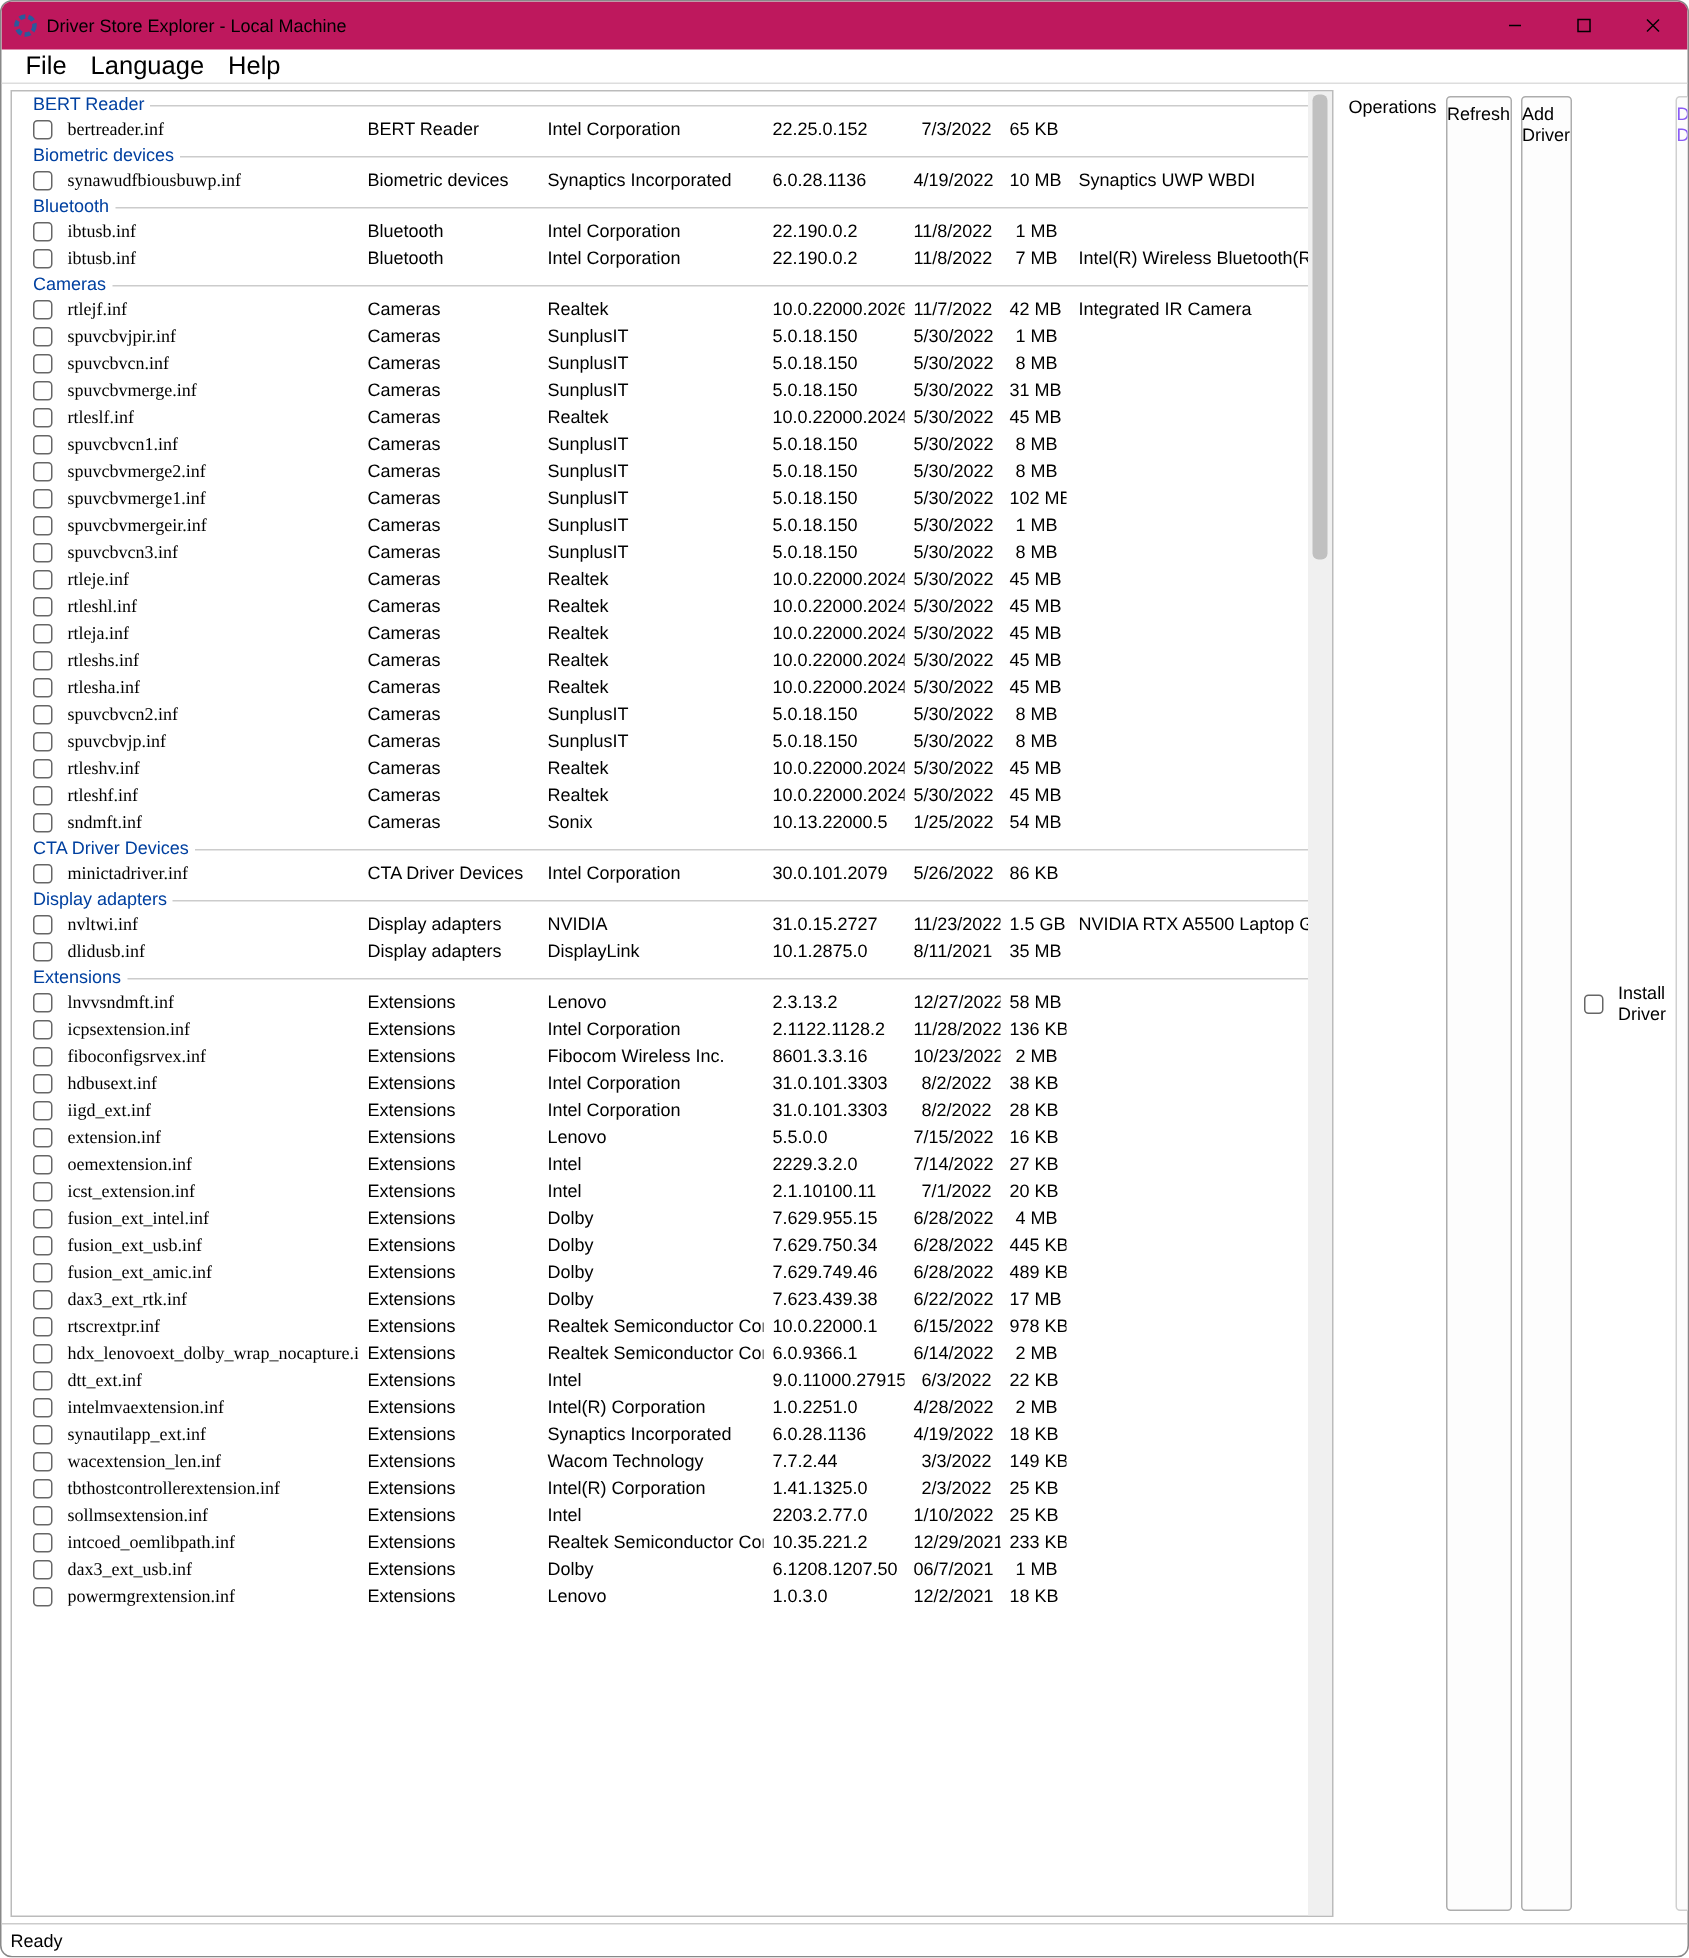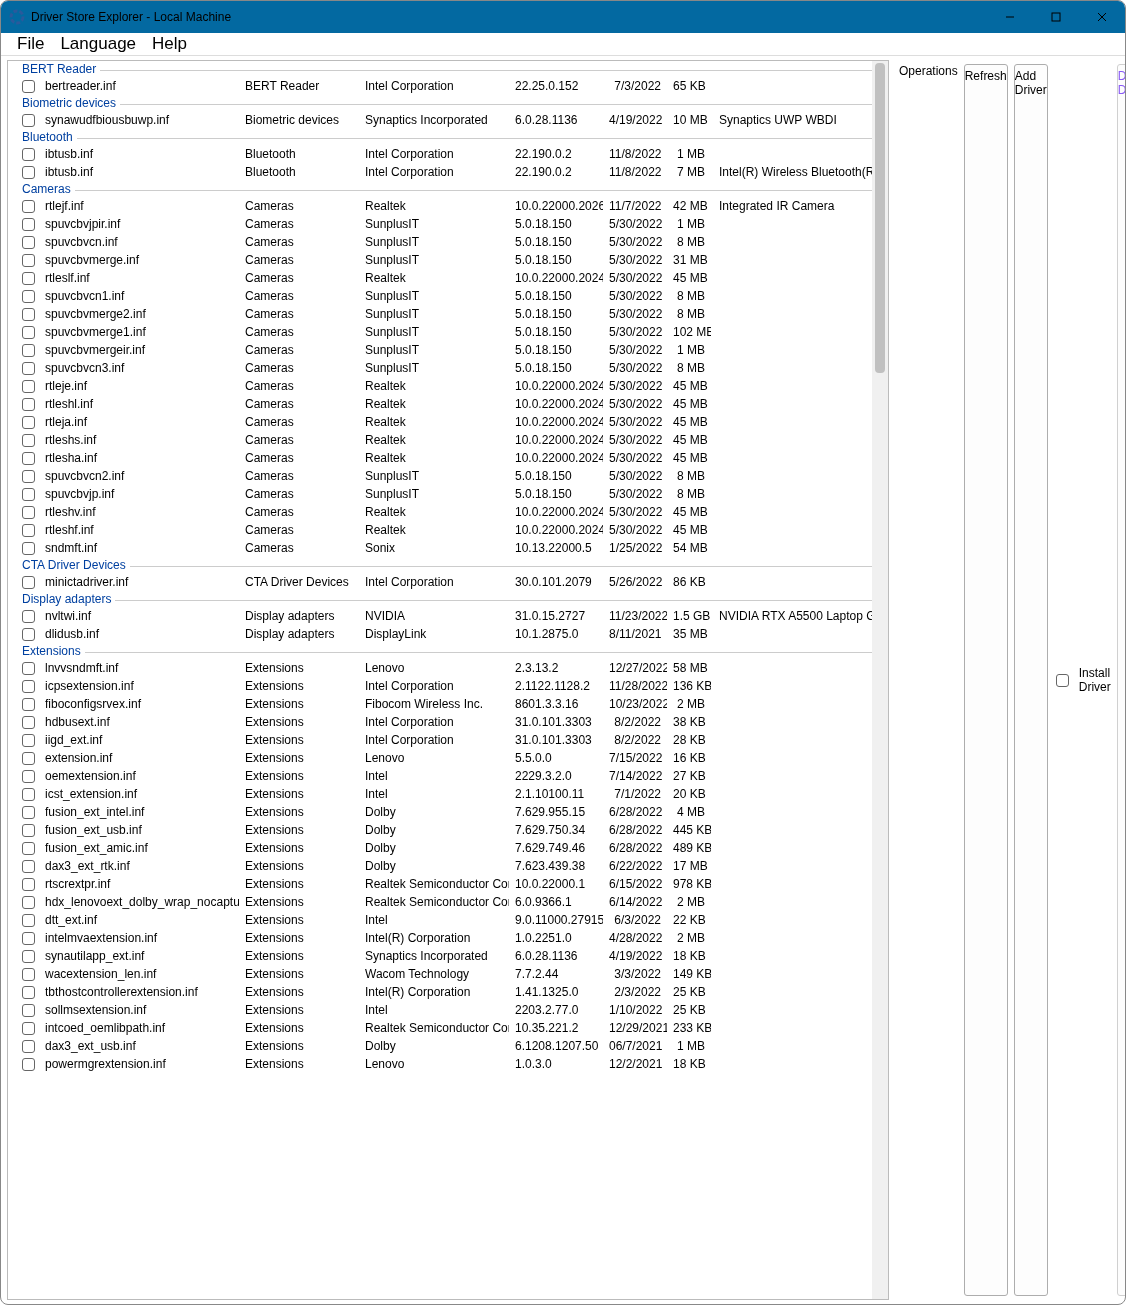--- a/index.html
+++ b/index.html
@@ -19,21 +19,21 @@
     display: flex;
     flex-direction: column;
     overflow: hidden;
     background: #fff;
   }
   .titlebar {
     height: 32px;
     display: flex;
     align-items: center;
     padding-left: 8px;
-    background: #0369a1;
+    background: #be185d;
   }
   .titlebar .app-icon {
     width: 16px; height: 16px;
     margin-right: 6px;
     display:flex; align-items:center; justify-content:center;
   }
   .titlebar .title { font-size: 12px; }
   .win-controls {
     margin-left: auto;
     display: flex;
@@ -131,21 +131,21 @@
   .chk {
     width: 13px; height: 13px;
     border: 1px solid #666;
     border-radius: 3px;
     margin-left: 14px;
     margin-right: 4px;
     display:inline-block;
     flex-shrink:0;
   }
   
-  .c-inf      { width: 200px; }
+  .c-inf      { width: 200px; font-family: Liberation Serif, serif; }
   .c-class    { width: 120px; }
   .c-provider { width: 150px; }
   .c-version  { width: 94px; }
   .c-date     { width:  64px; text-align:right; }
   .c-size     { width:  44px; text-align:right; }
   .c-device   { flex:1; padding-left:8px; }
   .h-inf      { width: 232px; }
   .h-class    { width: 120px; }
   .h-provider { width: 150px; }
   .h-version  { width: 94px; }
@@ -799,13 +799,16 @@
       </div>
       <div class="btn disabled">Delete Driver(s)</div>
       <div class="chk-line disabled">
         <span class="chk"></span>
         <span>Force Deletion</span>
       </div>
       <div class="btn">Select Old Driver(s)</div>
     </div>
   </div>
 
+  <div class="statusbar">
+    <span>Ready</span>
+  </div>
 </div>
 
 </body></html>

